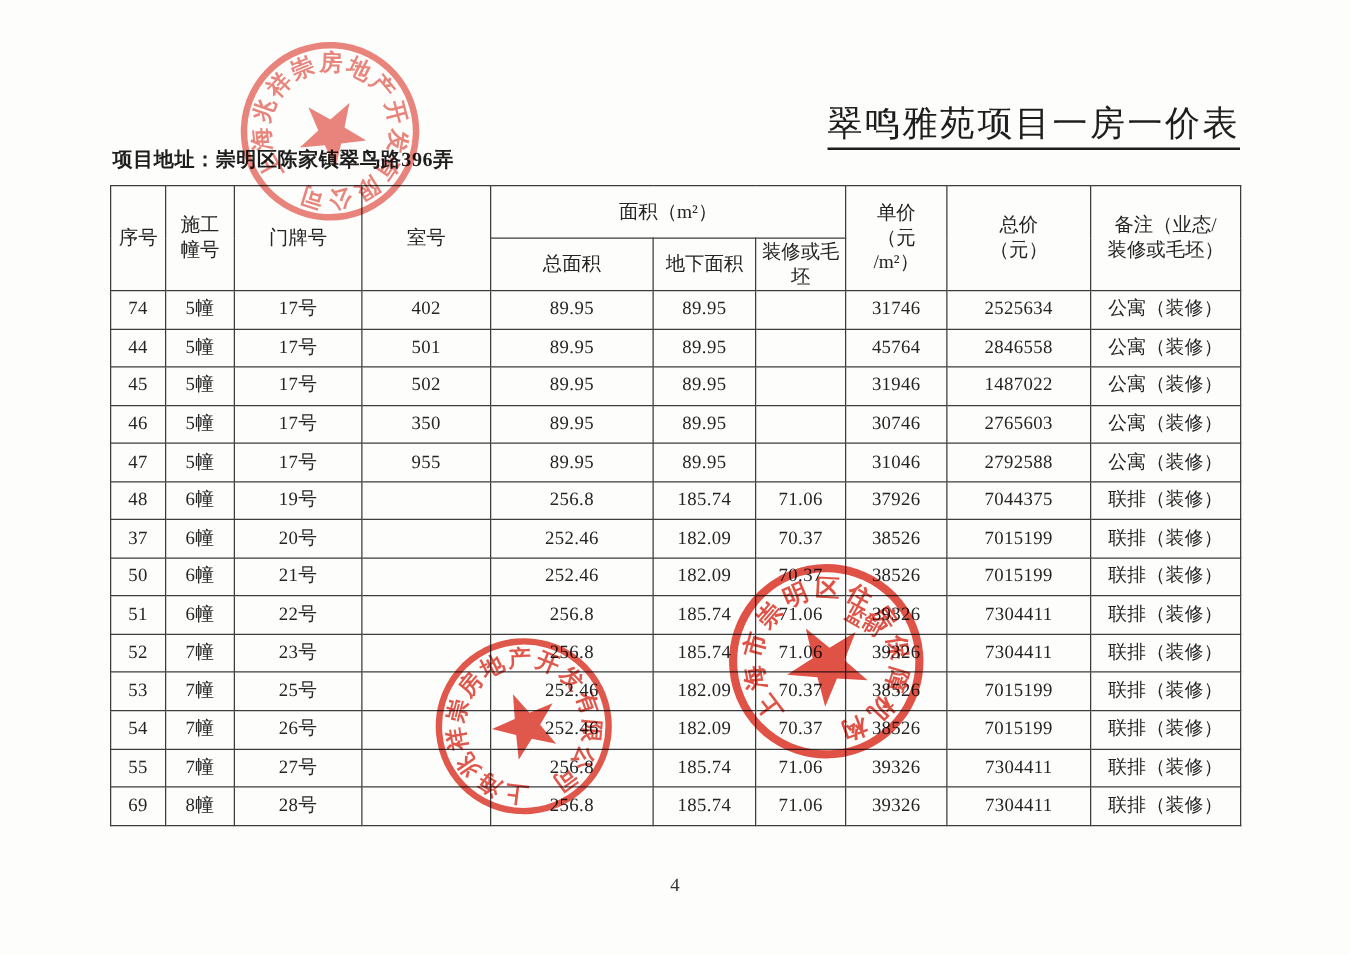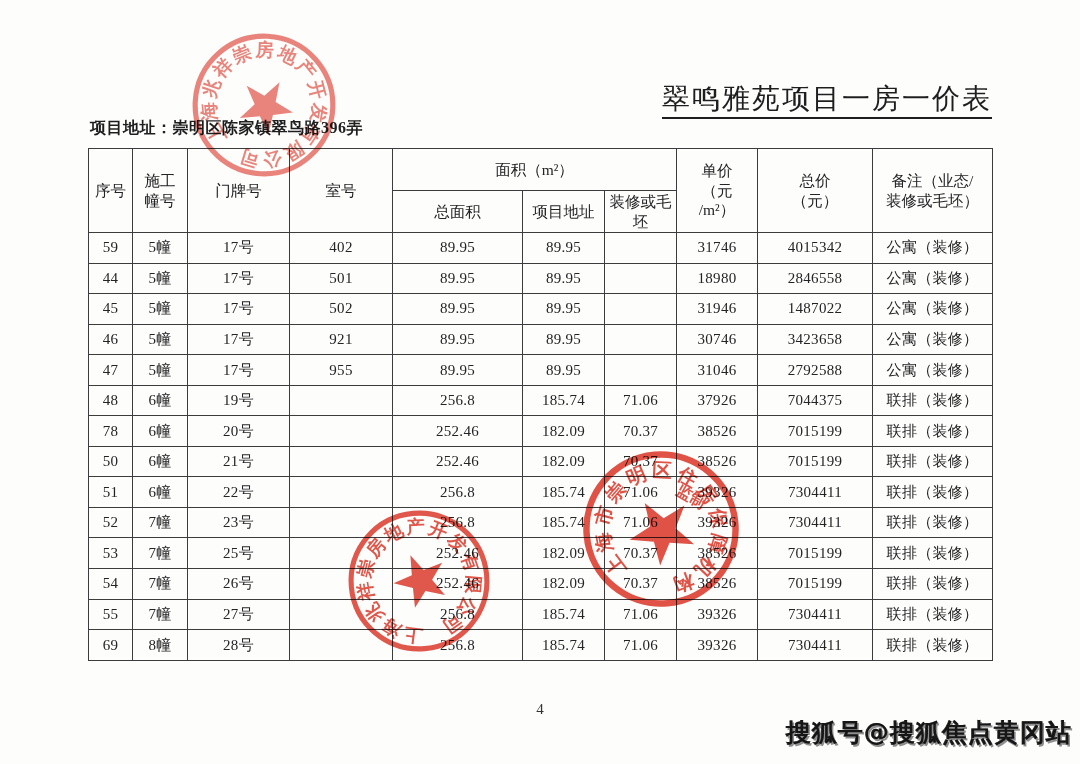--- a/index.html
+++ b/index.html
@@ -94,71 +94,71 @@
         <th rowspan="2">单价
 （元
 /m²）</th>
         <th rowspan="2">总价
 （元）</th>
         <th rowspan="2">备注（业态/
 装修或毛坯）</th>
       </tr>
       <tr>
         <th>总面积</th>
-        <th>项目地址</th>
+        <th>地下面积</th>
         <th>装修或毛坯</th>
       </tr>
     </thead>
     <tbody>
         <tr>
-      <td>59</td>
+      <td>74</td>
       <td>5幢</td>
       <td>17号</td>
       <td>402</td>
       <td>89.95</td>
       <td>89.95</td>
       <td></td>
       <td>31746</td>
-      <td>4015342</td>
+      <td>2525634</td>
       <td>公寓（装修）</td>
     </tr>
         <tr>
       <td>44</td>
       <td>5幢</td>
       <td>17号</td>
       <td>501</td>
       <td>89.95</td>
       <td>89.95</td>
       <td></td>
-      <td>18980</td>
+      <td>45764</td>
       <td>2846558</td>
       <td>公寓（装修）</td>
     </tr>
         <tr>
       <td>45</td>
       <td>5幢</td>
       <td>17号</td>
       <td>502</td>
       <td>89.95</td>
       <td>89.95</td>
       <td></td>
       <td>31946</td>
       <td>1487022</td>
       <td>公寓（装修）</td>
     </tr>
         <tr>
       <td>46</td>
       <td>5幢</td>
       <td>17号</td>
-      <td>921</td>
+      <td>350</td>
       <td>89.95</td>
       <td>89.95</td>
       <td></td>
       <td>30746</td>
-      <td>3423658</td>
+      <td>2765603</td>
       <td>公寓（装修）</td>
     </tr>
         <tr>
       <td>47</td>
       <td>5幢</td>
       <td>17号</td>
       <td>955</td>
       <td>89.95</td>
       <td>89.95</td>
       <td></td>
@@ -172,21 +172,21 @@
       <td>19号</td>
       <td></td>
       <td>256.8</td>
       <td>185.74</td>
       <td>71.06</td>
       <td>37926</td>
       <td>7044375</td>
       <td>联排（装修）</td>
     </tr>
         <tr>
-      <td>78</td>
+      <td>37</td>
       <td>6幢</td>
       <td>20号</td>
       <td></td>
       <td>252.46</td>
       <td>182.09</td>
       <td>70.37</td>
       <td>38526</td>
       <td>7015199</td>
       <td>联排（装修）</td>
     </tr>
@@ -318,15 +318,14 @@
           <textPath href="#arc3">上海市崇明区住房保障机构</textPath>
         </text>
         <polygon fill="#dd3a2c" transform="rotate(18 100 100)" points="100,62 109.8,90.4 139.9,90.8 115.8,108.8 124.7,137.6 100,120 75.3,137.6 84.2,108.8 60.1,90.8 90.2,90.4"></polygon>
         <text x="148" y="104" font-size="19" fill="#dd3a2c" font-weight="bold" font-family="'DejaVu Sans',sans-serif" transform="rotate(80 148 104)" text-anchor="middle">监制</text>
       </g>
     </svg>
   </div>
 
   <div class="page-number">4</div>
 
-  <div class="watermark">搜狐号@搜狐焦点黄冈站</div>
 
 </div>
 
 </body></html>

